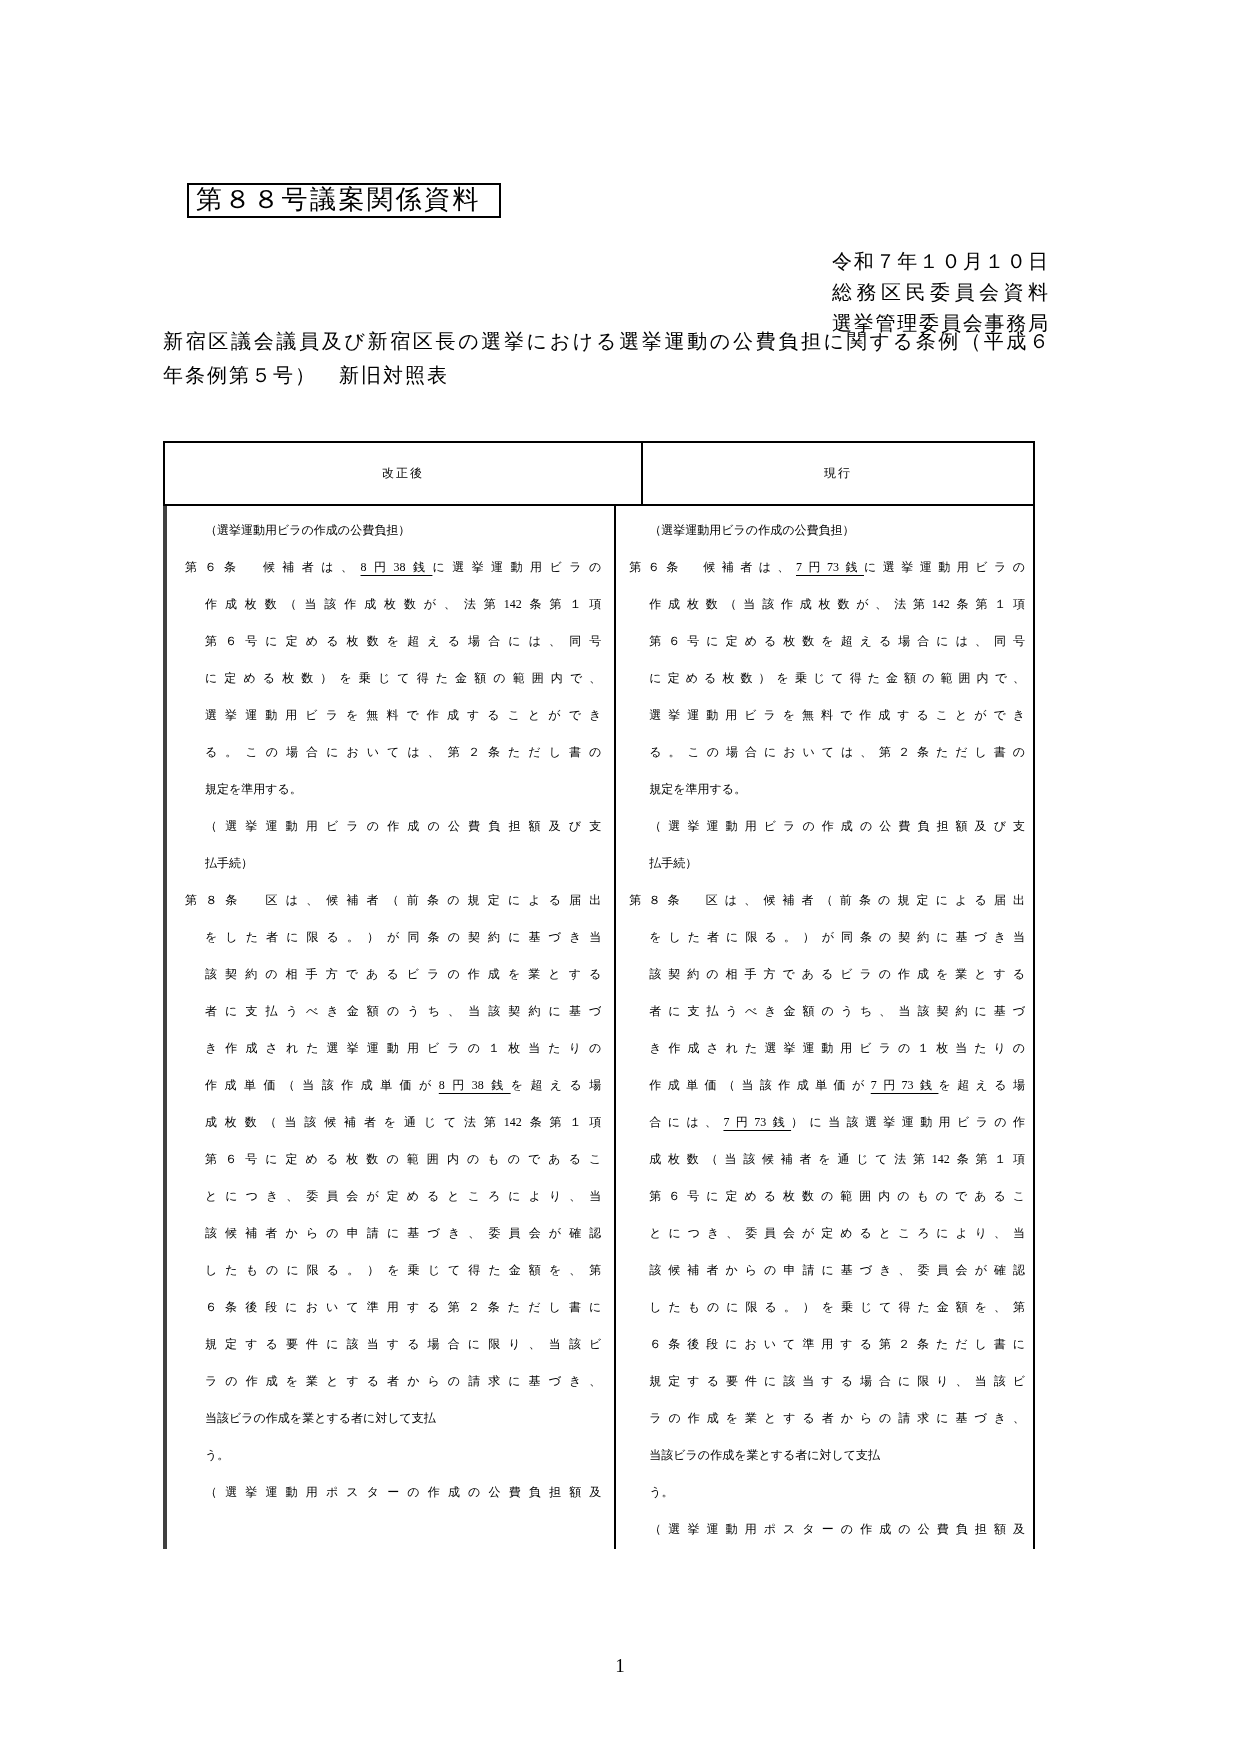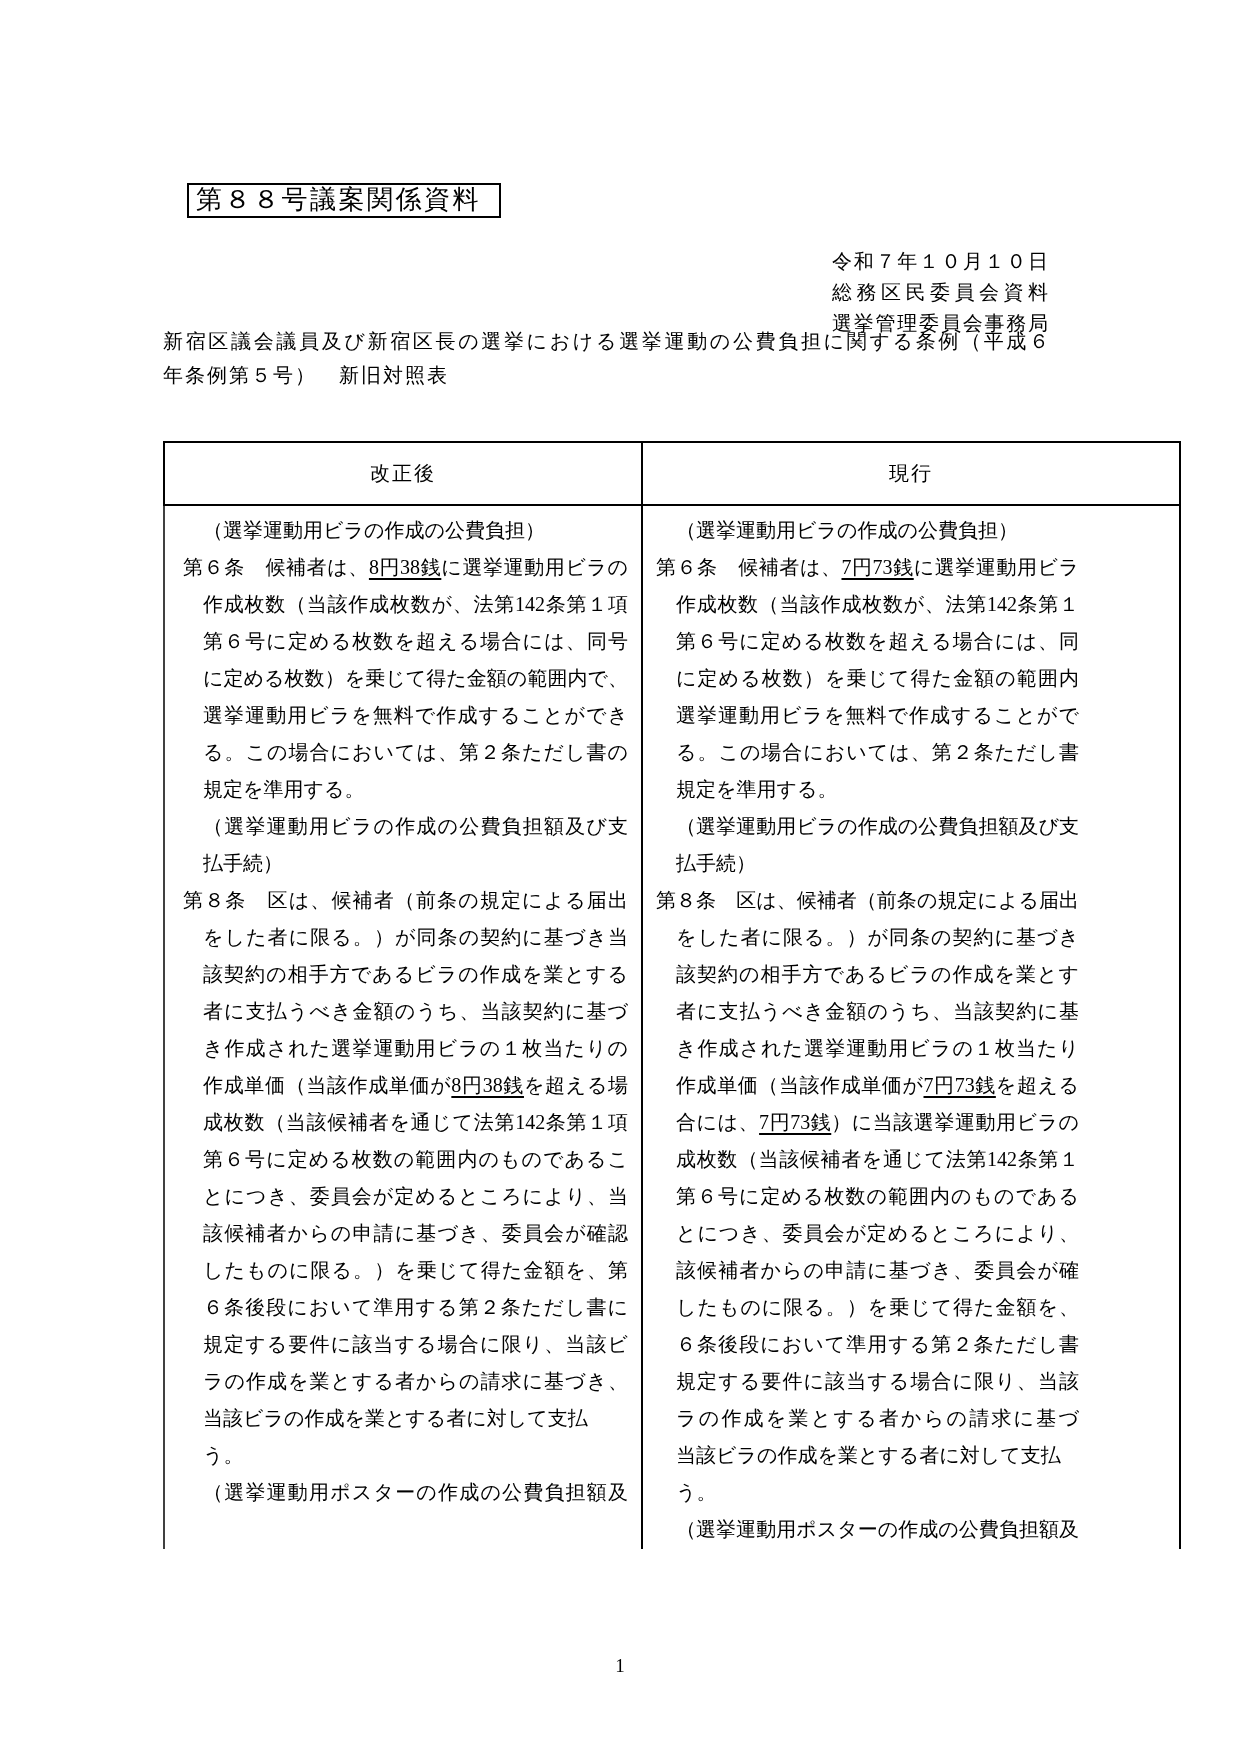--- a/index.html
+++ b/index.html
@@ -51,42 +51,42 @@
   .intro .l1 {
     text-align: justify;
     text-align-last: justify;
     text-justify: inter-character;
   }
   .intro .l2 { letter-spacing: 2px; }
   .cmp-table {
     position: absolute;
     left: 163px;
     top: 441px;
-    width: 1018px;
-    font-size: 20px;
+    width: 872px;
+    font-size: 12px;
   }
   .t-head {
     display: flex;
     box-sizing: border-box;
     border: 2px solid #000;
     height: 65px;
   }
   .t-hcell {
     box-sizing: border-box;
     display: flex;
     align-items: center;
     justify-content: center;
     letter-spacing: 2px;
   }
   .t-hcell.left { width: 478px; border-right: 2px solid #000; }
   .t-hcell.right { flex: 1; border-radius: 22px; }
   .t-body {
     display: flex;
     box-sizing: border-box;
-    border-left: 2px solid #404040;
+    border-left: 4px solid #404040;
     border-right: 2px solid #000;
     height: 1043px;
     overflow: hidden;
   }
   .t-cell { box-sizing: border-box; }
   .t-cell.left {
     width: 478px;
     border-right: 2px solid #000;
     padding: 6px 13px 0 18px;
   }

